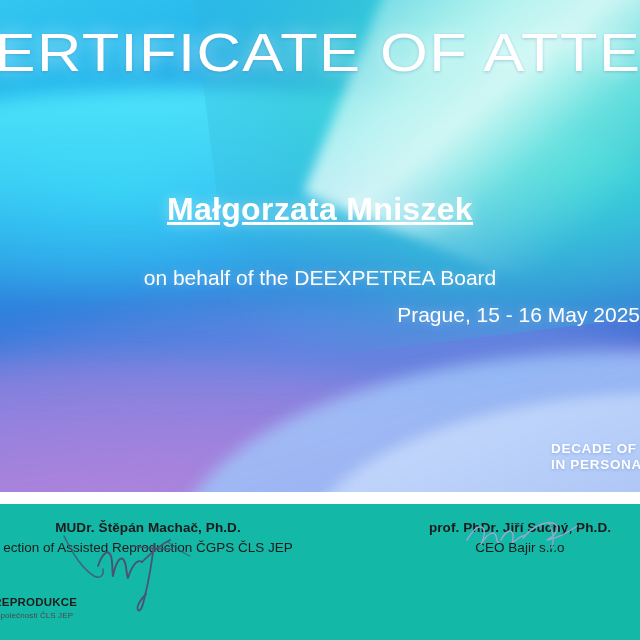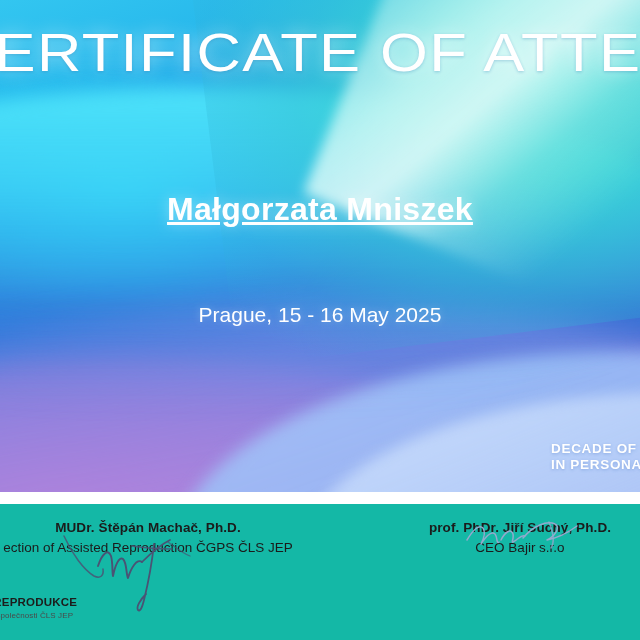--- a/index.html
+++ b/index.html
@@ -249,21 +249,21 @@
     font-size: 21px;
     font-weight: 400;
     text-shadow: 0 0 8px rgba(255,255,255,0.30);
   }
 
   .location-date {
     position: absolute;
     left: 0;
     top: 303px;
     width: 640px;
-    text-align: center;
+    text-align: right;
     color: #ffffff;
     font-size: 21px;
     font-weight: 400;
     text-shadow: 0 0 8px rgba(255,255,255,0.30);
   }
 
   
   .decade-badge {
     position: absolute;
     left: 551px;
@@ -356,20 +356,21 @@
     <div class="glow-cyan"></div>
     <div class="wave wave-1"></div>
     <div class="wash-teal"></div>
     <div class="beam"></div>
 
     <div class="title">CERTIFICATE OF ATTENDANCE</div>
 
 
     <div class="recipient">Małgorzata Mniszek</div>
 
+    <div class="board-line">on behalf of the DEEXPETREA Board</div>
 
     <div class="location-date">Prague, 15 - 16 May 2025</div>
 
     <div class="decade-badge">
       <div>DECADE OF</div>
       <div>IN PERSONA</div>
     </div>
   </div>
 
   <div class="footer">

